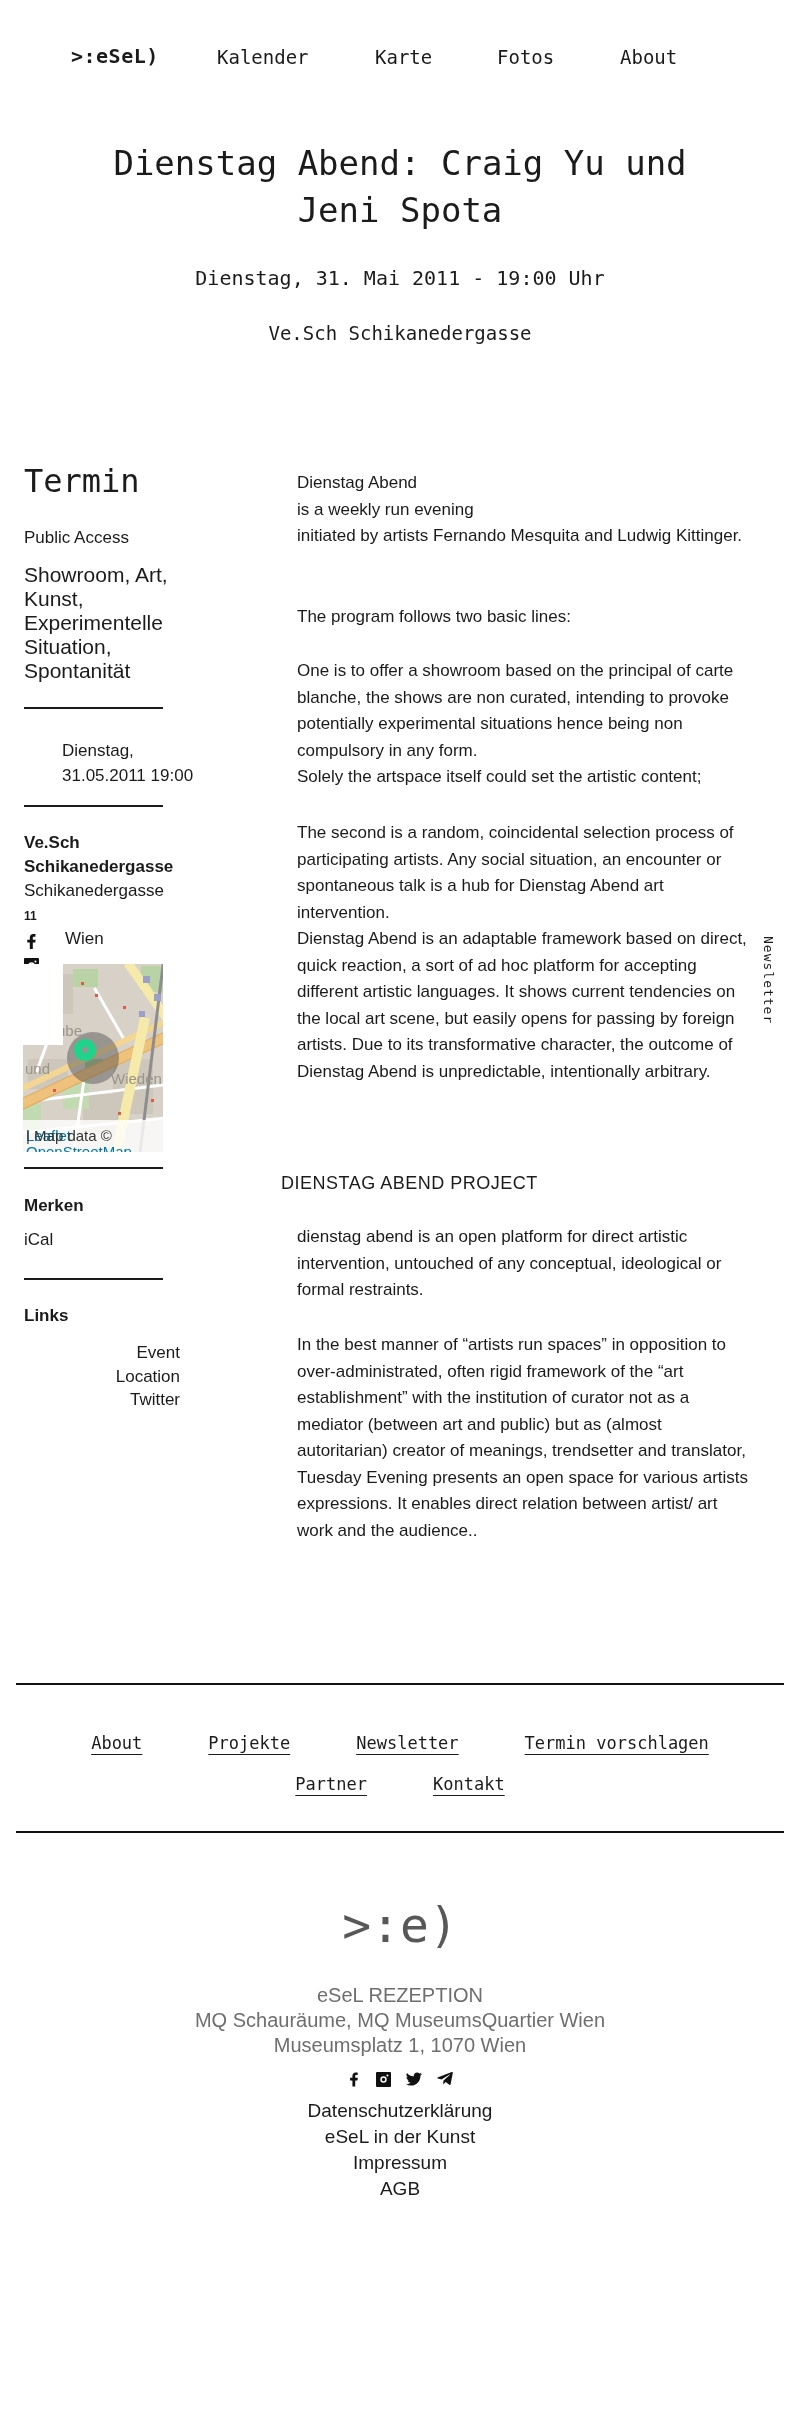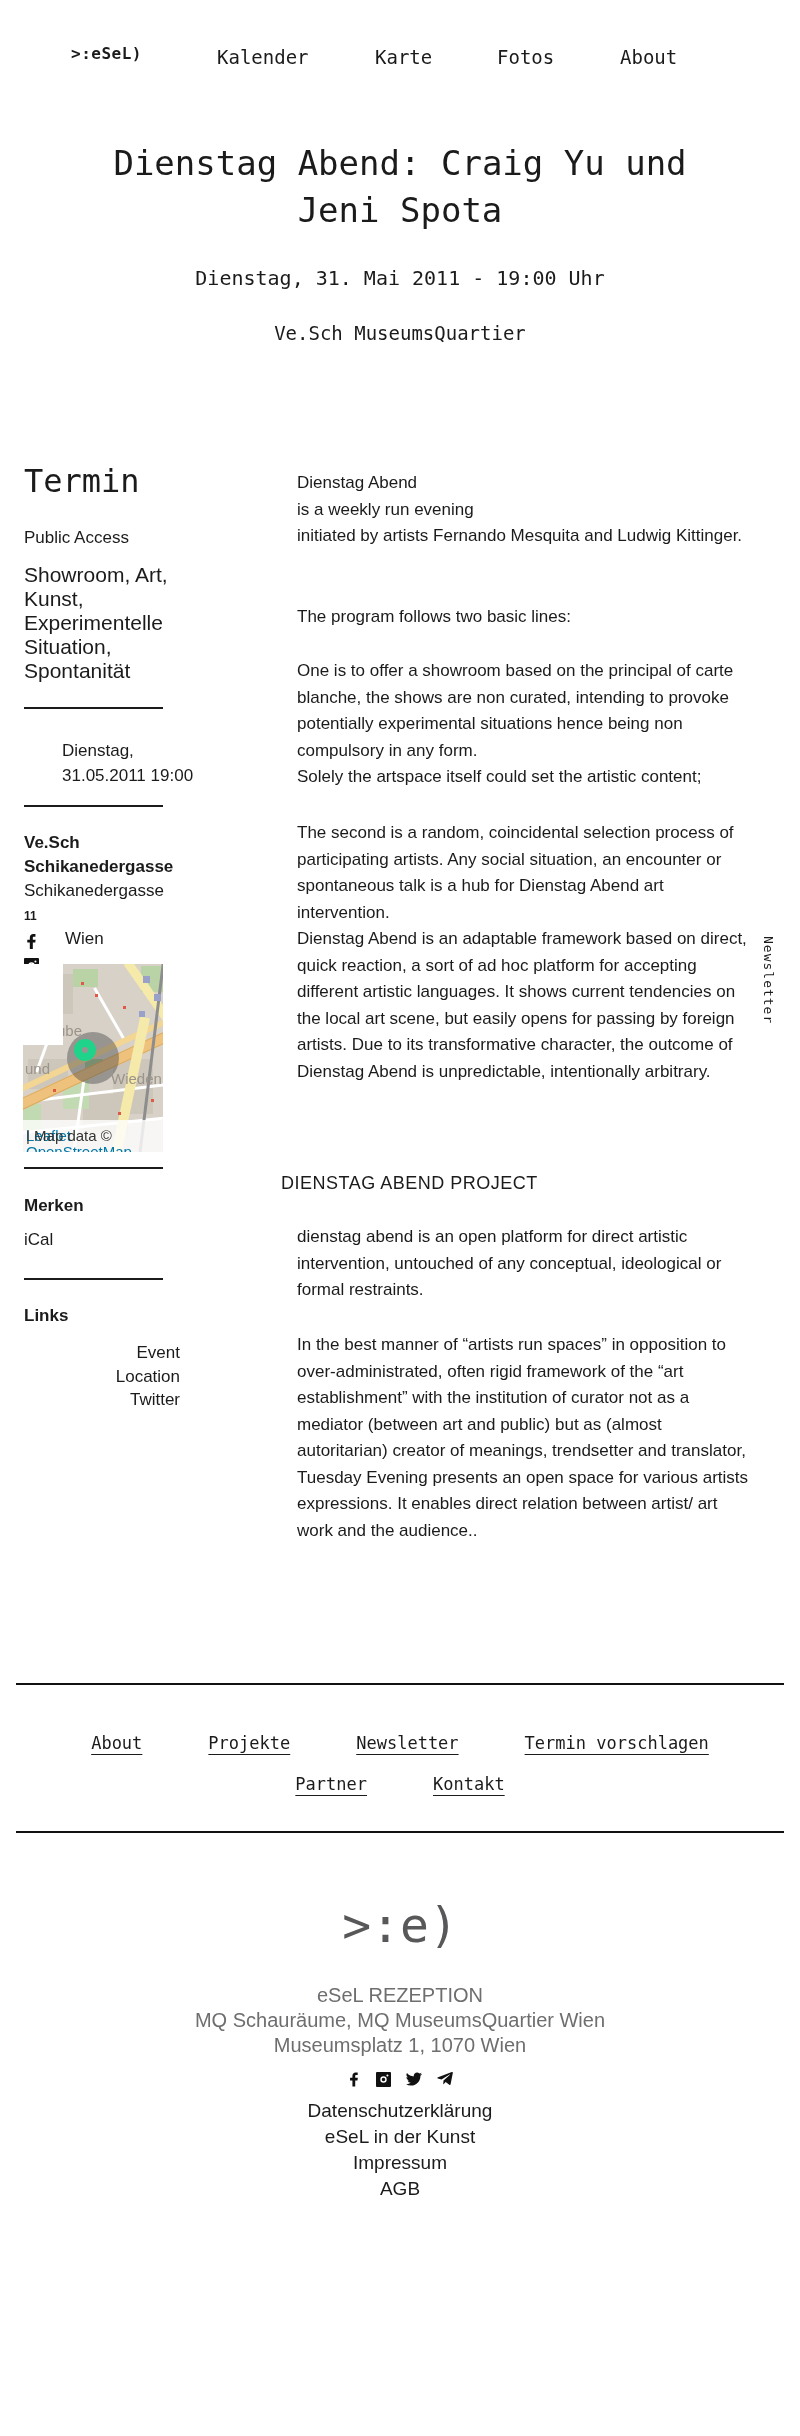--- a/index.html
+++ b/index.html
@@ -2,21 +2,21 @@
 <html><head>
 <meta charset="utf-8">
 <style>
   * { margin:0; padding:0; box-sizing:border-box; }
   html,body { background:#fff; }
   body { width:800px; height:2436px; position:relative; font-family:"Liberation Sans", sans-serif; color:#1b1b1b; }
   .mono { font-family:"DejaVu Sans Mono", monospace; }
   .abs { position:absolute; }
 
   
-  .nav-logo { left:71px; top:44px; font-size:16px; font-weight:bold; letter-spacing:0.5px; }
+  .nav-logo { left:71px; top:44px; font-size:20px; font-weight:bold; letter-spacing:0.5px; }
   .nav-item { top:46px; font-size:19px; }
 
   
   .hero-title { left:0; right:0; top:140px; text-align:center; font-size:34px; line-height:47px; }
   .hero-date  { left:0; right:0; top:266px; text-align:center; font-size:20px; }
   .hero-venue { left:0; right:0; top:322px; text-align:center; font-size:19px; }
 
   
   .sb { left:24px; width:156px; }
   .sb-title { top:462px; font-size:32px; }
@@ -68,21 +68,21 @@
 <body>
 
 <div class="abs mono nav-logo">&gt;:eSeL)</div>
 <div class="abs mono nav-item" style="left:217px">Kalender</div>
 <div class="abs mono nav-item" style="left:375px">Karte</div>
 <div class="abs mono nav-item" style="left:497px">Fotos</div>
 <div class="abs mono nav-item" style="left:620px">About</div>
 
 <div class="abs mono hero-title" style="padding:0 64px">Dienstag Abend: Craig Yu und Jeni Spota</div>
 <div class="abs mono hero-date">Dienstag, 31. Mai 2011 - 19:00 Uhr</div>
-<div class="abs mono hero-venue">Ve.Sch MuseumsQuartier</div>
+<div class="abs mono hero-venue">Ve.Sch Schikanedergasse</div>
 
 <div class="abs mono sb sb-title">Termin</div>
 <div class="abs sb sb-access">Public Access</div>
 <div class="abs sb sb-tags">Showroom, Art, Kunst, Experimentelle Situation, Spontanität</div>
 <div class="abs sb-div" style="top:707px"></div>
 
 <div class="abs sb sb-date">
   <span>Dienstag,</span><br>
   <span>31.05.2011 19:00</span>
 </div>

